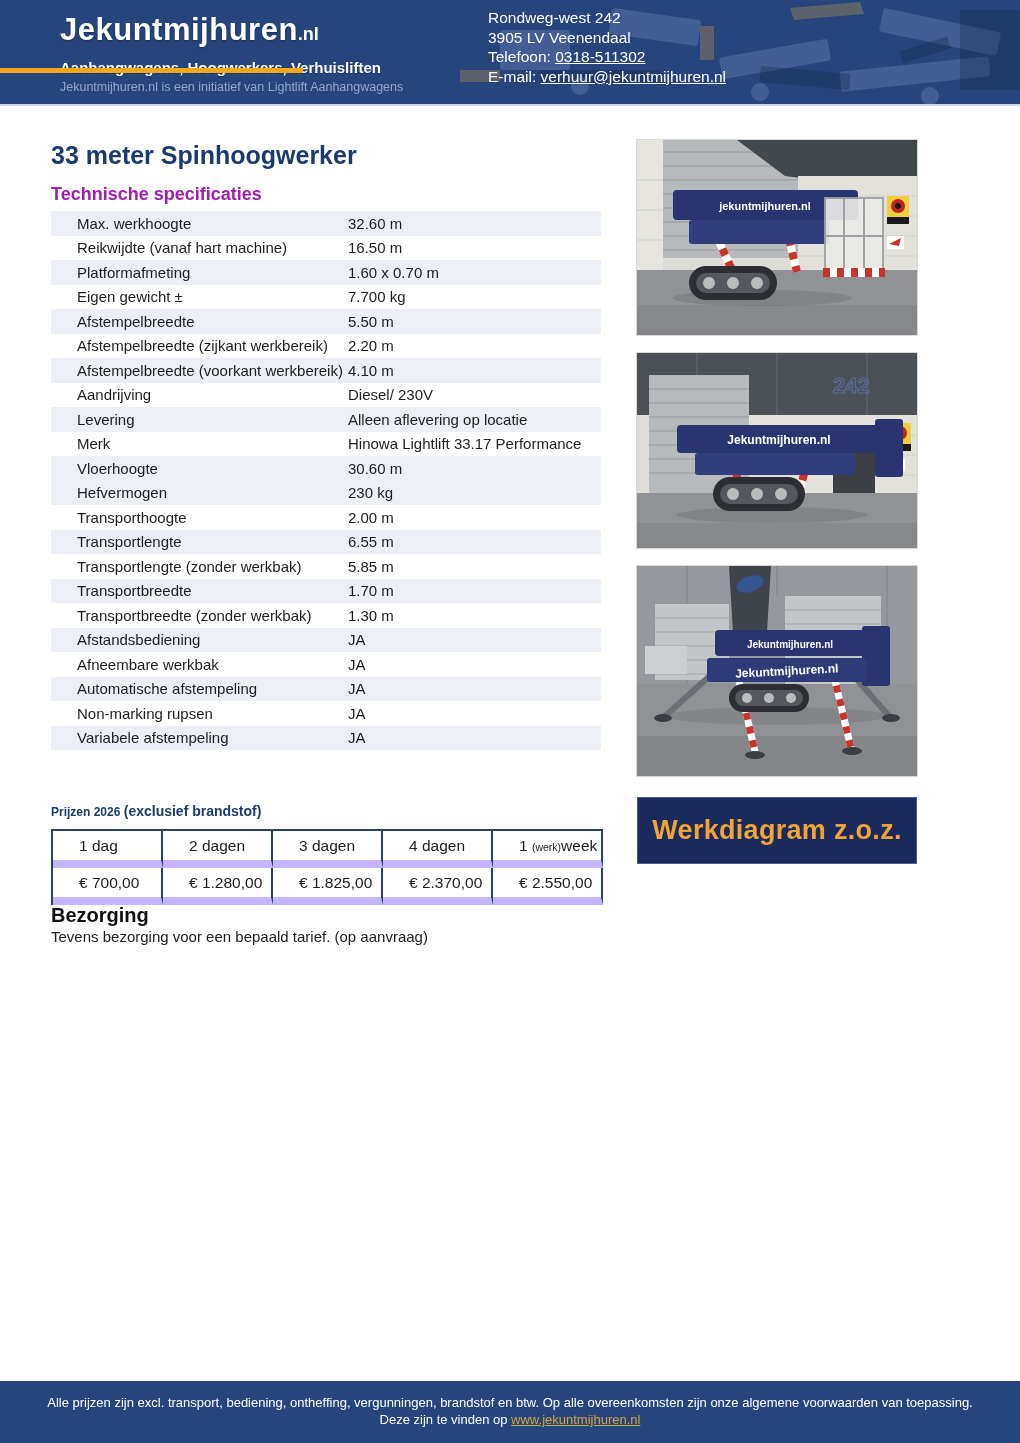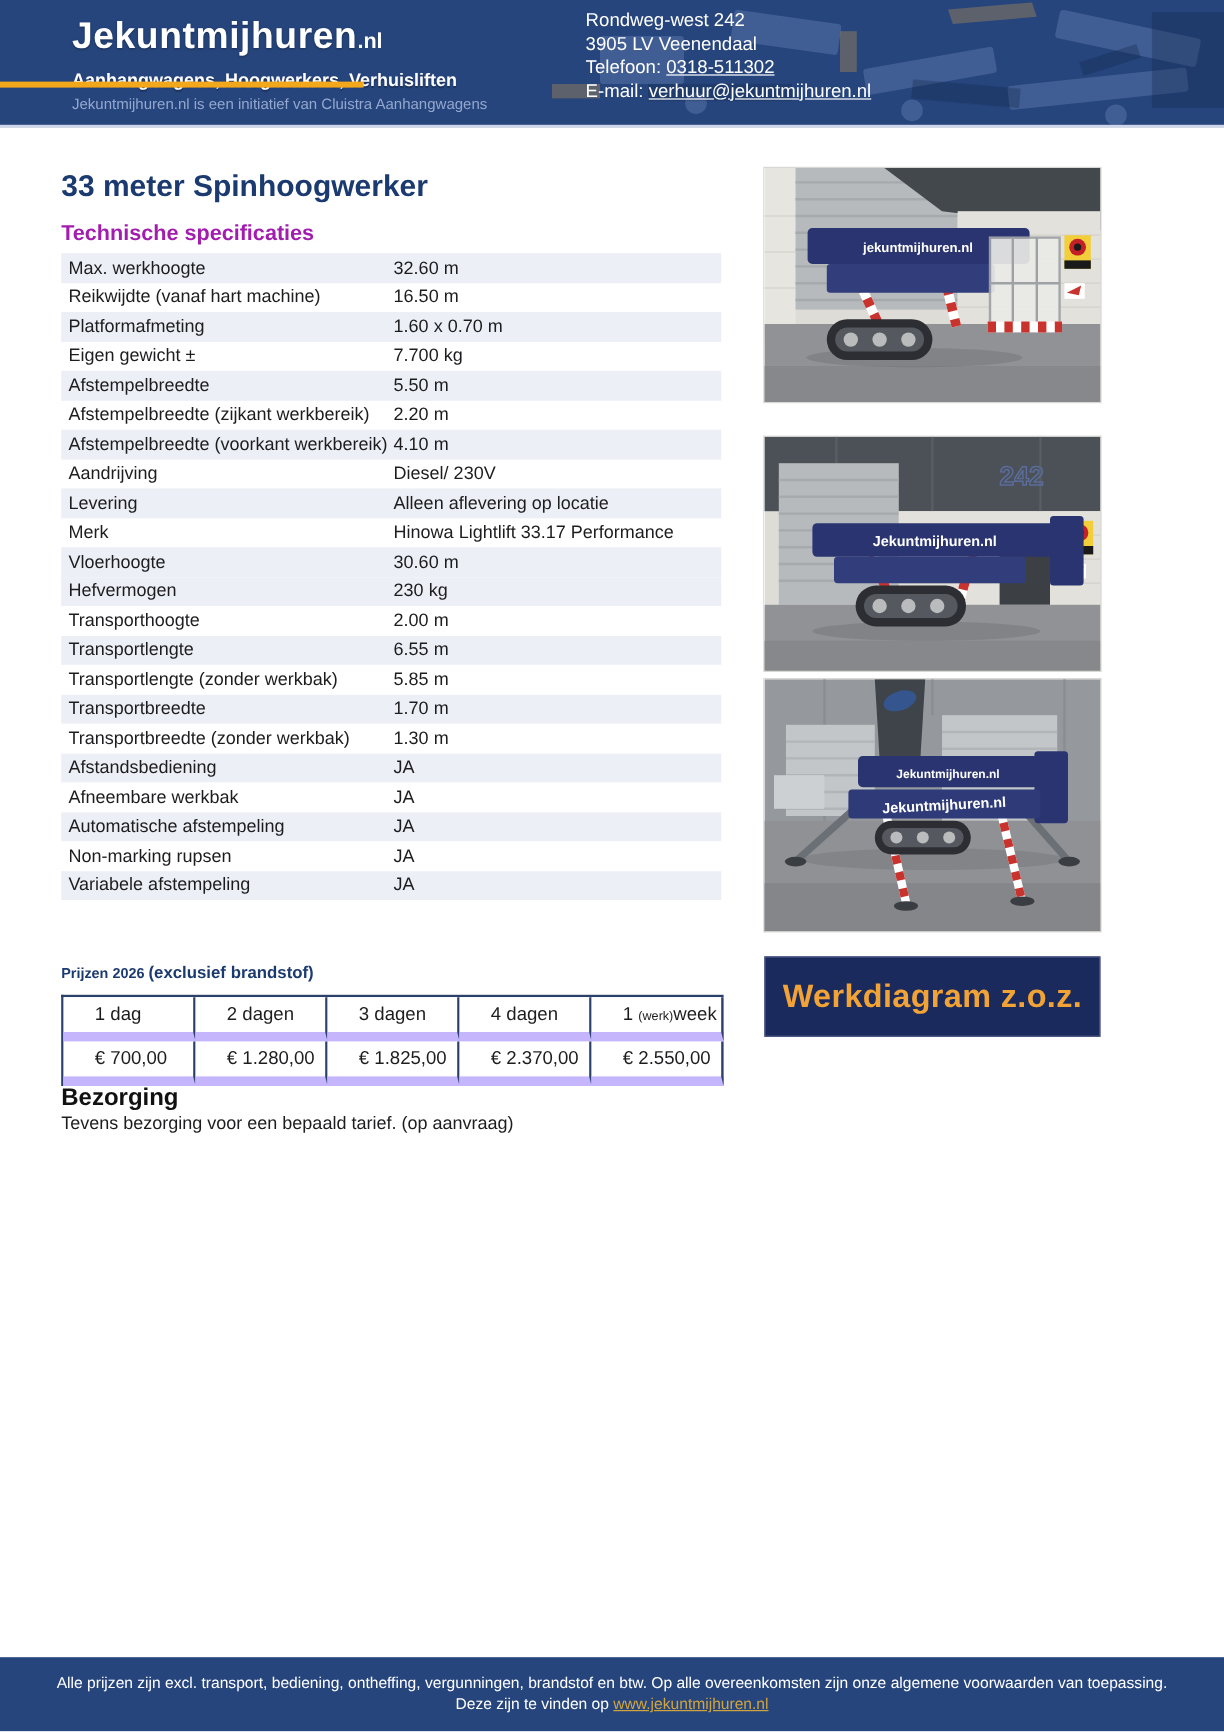--- a/index.html
+++ b/index.html
@@ -22,21 +22,21 @@
   .contact-block a{color:#ffffff;text-decoration:underline;}
 
   
   .page-title{position:absolute;left:51px;top:141px;font-size:25px;font-weight:bold;color:#1b3a70;}
   .specs-heading{position:absolute;left:51px;top:184px;font-size:18px;font-weight:bold;color:#a21caf;}
 
   
   .spec-table{position:absolute;left:51px;top:211px;width:550px;font-size:15px;}
   .spec-row{display:flex;align-items:center;padding:2.5px 0;min-height:19.5px;line-height:19.5px;}
   .spec-row.alt{background:#ECEFF5;}
-  .spec-label{flex:none;width:271px;padding-left:6px;}
+  .spec-label{flex:none;width:271px;padding-left:6px;margin-left:20px;}
   .spec-value{flex:1;}
 
   
   .prices-heading{position:absolute;left:51px;top:802px;color:#1b3a70;font-weight:bold;}
   .prices-heading .big{font-size:12px;}
   .prices-heading .note{font-size:14px;}
   .price-table{position:absolute;left:51px;top:829px;width:550px;
                display:grid;grid-template-columns:repeat(5,1fr);
                border-top:2px solid #2B3F6B;border-left:2px solid #2B3F6B;}
   .price-cell{border-right:2px solid #2B3F6B;border-bottom:8px solid #c4b5fd;
@@ -45,21 +45,21 @@
   .price-cell .small{font-size:10.5px;}
 
   
   .delivery-heading{position:absolute;left:51px;top:904px;font-size:20px;font-weight:bold;color:#111;}
   .delivery-text{position:absolute;left:51px;top:928px;font-size:15px;color:#1d1d1f;}
 
   
   .photo{position:absolute;left:637px;width:280px;box-shadow:0 0 0 1px #d8d8d4;}
   .photo svg{display:block;}
   .photo-1{top:140px;height:195px;}
-  .photo-2{top:353px;height:195px;margin-top:11px;}
+  .photo-2{top:353px;height:195px;}
   .photo-3{top:566px;height:210px;}
   .werkdiagram-box{position:absolute;left:637px;top:797px;width:278px;height:65px;
                    background:#1B2A5C;border:1px solid #4d5a85;
                    display:flex;align-items:center;justify-content:center;text-align:center;}
   .werkdiagram-label{font-size:27px;font-weight:bold;color:#F2A336;letter-spacing:0.3px;}
 
   
   .footer{position:absolute;left:0;top:1381px;width:1020px;height:62px;background:#26457C;
           color:#ffffff;text-align:center;font-size:13px;line-height:17px;}
   .footer-line1{margin-top:13px;}
@@ -93,21 +93,21 @@
         <rect x="500" y="10" width="60" height="80"></rect>
         <rect x="440" y="44" width="50" height="12" transform="rotate(-18 465 50)"></rect>
       </g>
     </svg>
 
     <div class="logo-block">
       <span class="logo-main">Jekuntmijhuren</span><span class="logo-tld">.nl</span>
       <div class="logo-tagline">Aanhangwagens, Hoogwerkers, Verhuisliften</div>
     </div>
     <div class="logo-rule"></div>
-    <div class="logo-subtitle">Jekuntmijhuren.nl is een initiatief van Cluistra Aanhangwagens</div>
+    <div class="logo-subtitle">Jekuntmijhuren.nl is een initiatief van Lightlift Aanhangwagens</div>
 
     <div class="contact-block">
       <div>Rondweg-west 242</div>
       <div>3905 LV Veenendaal</div>
       <div><span>Telefoon: </span><a href="#">0318-511302</a></div>
       <div><span>E-mail: </span><a href="#">verhuur@jekuntmijhuren.nl</a></div>
     </div>
   </div>
 
   <div class="page-title">33 meter Spinhoogwerker</div>

